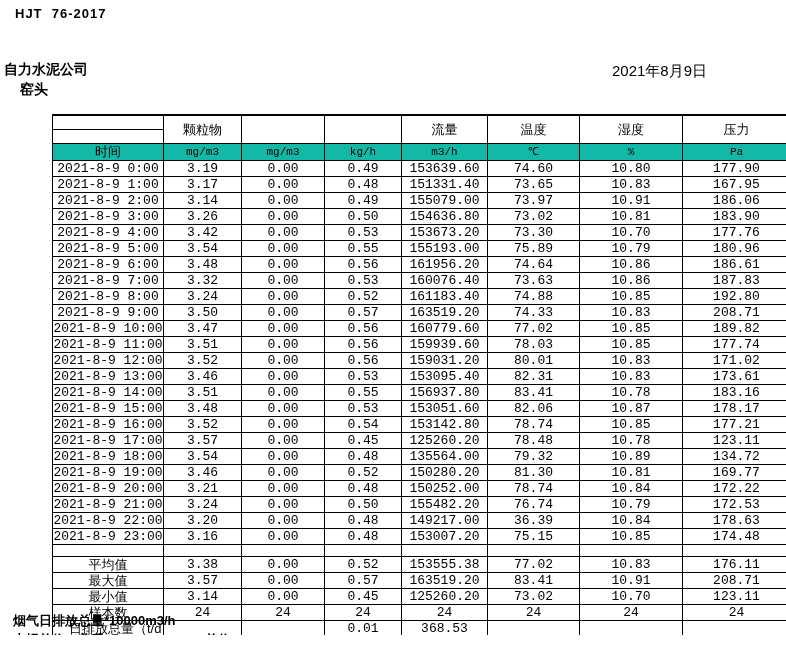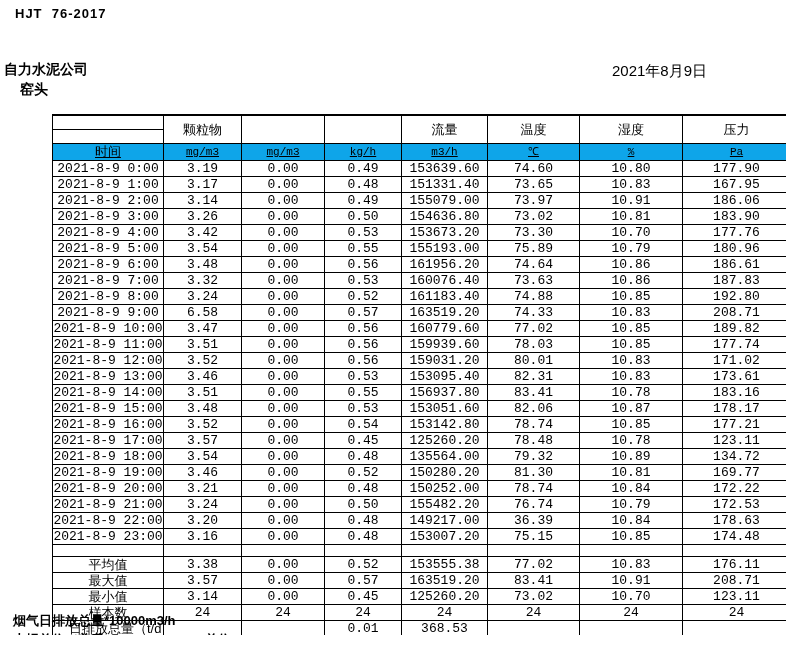--- a/index.html
+++ b/index.html
@@ -13,22 +13,22 @@
   .location { position:absolute; left:20px; top:81px; font-size:14px; font-weight:bold; }
   .date     { position:absolute; left:612px; top:62px; font-size:15px; }
 
   table.report { position:absolute; left:18px; top:114px; width:738px;
                  border-collapse:collapse; table-layout:fixed;
                  border:1px solid #000; border-top:2px solid #000;margin-left:34px; }
   table.report td { border:1px solid #000; padding:0; text-align:center;
                     font-size:13px; height:15px; line-height:14px;
                     overflow:hidden; white-space:nowrap; }
   tr.gh-row td { height:13px; }
-  tr.units td { background:#0ea5e9; font-family:"Liberation Mono", monospace;
-                font-size:11px; height:16px;text-decoration:underline; }
+  tr.units td { background:#14b8a6; font-family:"Liberation Mono", monospace;
+                font-size:11px; height:16px; }
   tr.units td.cn { font-family:"Liberation Sans", sans-serif; font-size:13px; }
   tbody td { font-family:"Liberation Mono", monospace; font-size:12px; }
   tbody tr.summary-row td:first-child,
   tbody tr.gap-row td:first-child { font-family:"Liberation Sans", sans-serif; font-size:13px; }
   tr.gap-row td { height:11px; }
   tr.totals-row td:first-child { text-align:left; padding-left:16px; }
 
   .note        { position:absolute; left:13px; top:612px; font-size:13px; font-weight:bold; }
   .report-unit { position:absolute; left:13px; top:631px; font-size:13px; font-weight:bold; }
   .unit-label  { position:absolute; left:205px; top:631px; font-size:13px; font-weight:bold; }
@@ -165,21 +165,21 @@
           <td>3.24</td>
           <td>0.00</td>
           <td>0.52</td>
           <td>161183.40</td>
           <td>74.88</td>
           <td>10.85</td>
           <td>192.80</td>
         </tr>
         <tr class="data-row">
           <td>2021-8-9 9:00</td>
-          <td>6.58</td>
+          <td>3.50</td>
           <td>0.00</td>
           <td>0.57</td>
           <td>163519.20</td>
           <td>74.33</td>
           <td>10.83</td>
           <td>208.71</td>
         </tr>
         <tr class="data-row">
           <td>2021-8-9 10:00</td>
           <td>3.47</td>

